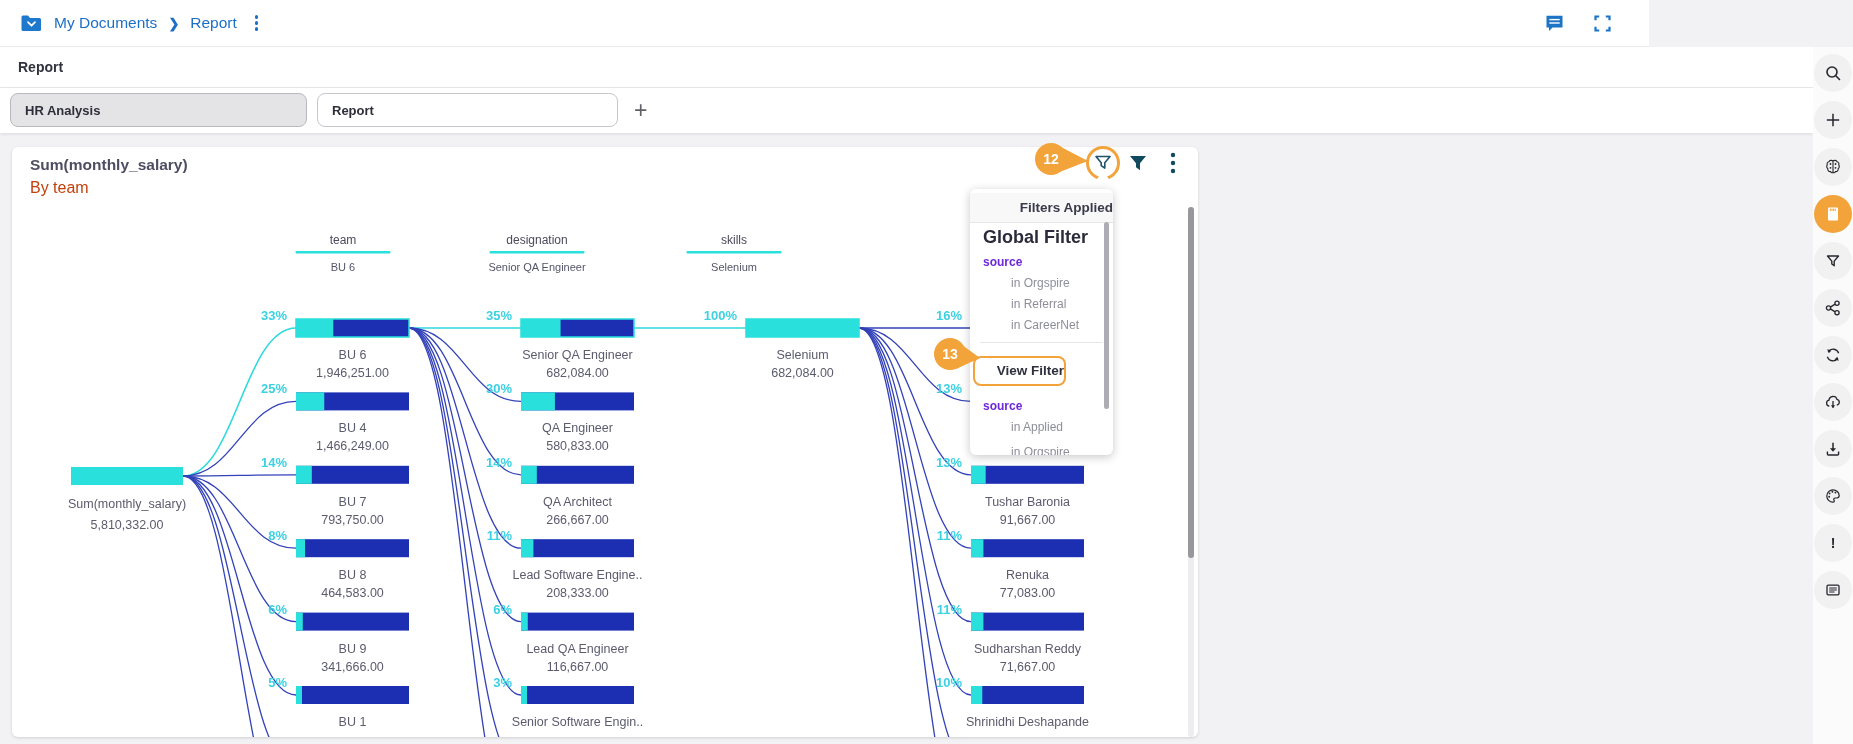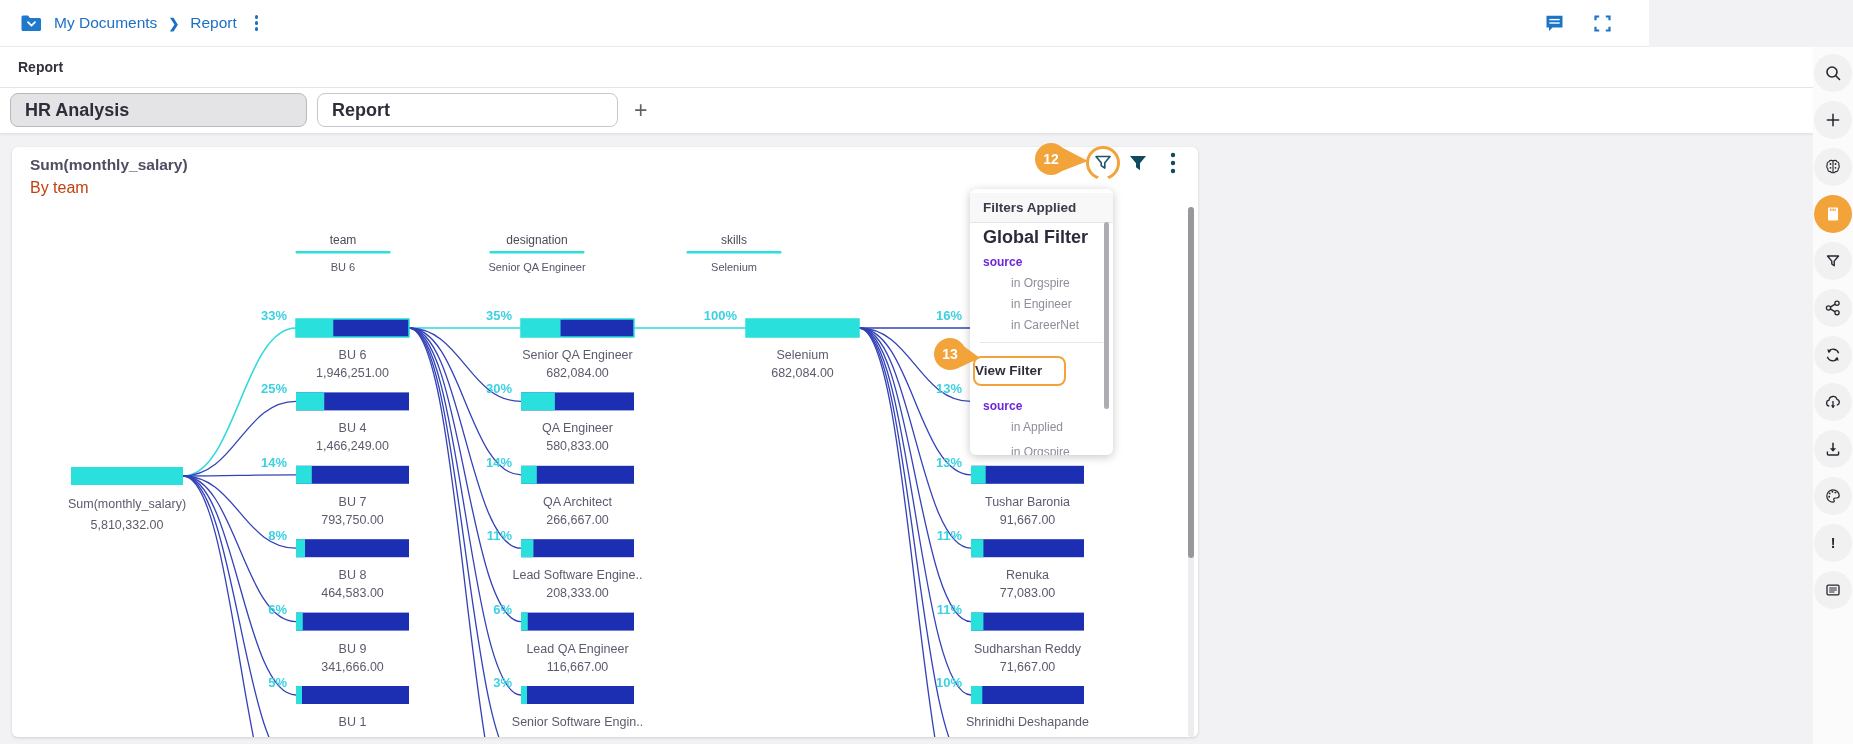--- a/index.html
+++ b/index.html
@@ -11,26 +11,26 @@
   .crumb-link{color:#1B6FC5;font-size:15.5px;font-weight:500;cursor:pointer;}
   .crumb-sep{color:#1B6FC5;font-size:13px;font-weight:700;}
   .kebab-v{display:flex;flex-direction:column;gap:2.5px;margin-left:7px;cursor:pointer;}
   .kebab-v i{width:3.5px;height:3.5px;border-radius:50%;background:#1B6FC5;}
   .topbar-right{margin-left:auto;display:flex;align-items:center;gap:30px;padding-right:20px;}
 
   
   .titlerow{position:absolute;left:0;top:47px;width:1853px;height:41px;background:#fff;border-bottom:1px solid #E9E9EB;display:flex;align-items:center;padding:0 18px;z-index:4;}
   .page-title{font-size:14px;font-weight:700;color:#32323E;}
   .tabrow{position:absolute;left:0;top:88px;width:1813px;height:45px;background:#fff;box-shadow:0 1px 3px rgba(0,0,0,.10);z-index:4;}
-  .tab{position:absolute;top:5px;height:34px;border-radius:8px;font-size:18px;font-weight:700;color:#2E2E3A;display:flex;align-items:center;padding:7px 14px;cursor:pointer;background:#fff;border:1px solid #C6C6CC;}
+  .tab{position:absolute;top:5px;height:34px;border-radius:8px;font-size:13px;font-weight:700;color:#2E2E3A;display:flex;align-items:center;padding:7px 14px;cursor:pointer;background:#fff;border:1px solid #C6C6CC;}
   .tab.active{background:#E4E4E7;border:1px solid #B8B8BF;}
   .tab-add{position:absolute;left:634px;top:7px;font-size:23px;font-weight:400;color:#606068;cursor:pointer;line-height:30px;}
 
   
-  .card{position:absolute;left:12px;top:147px;width:1186px;height:590px;background:#fff;border-radius:6px;box-shadow:0 1px 3px rgba(0,0,0,.14);z-index:2;}
+  .card{position:absolute;left:12px;top:147px;width:1186px;height:590px;background:#fff;border-radius:6px;box-shadow:0 1px 3px rgba(0,0,0,.14);z-index:2;text-align:right;}
   .card-title{position:absolute;left:18px;top:9px;font-size:15.5px;font-weight:600;color:#4E4D62;}
   .card-subtitle{position:absolute;left:18px;top:32px;font-size:16px;color:#c2410c;}
   #tree-svg{position:absolute;left:0;top:0;z-index:1;}
   .card-scroll-track{position:absolute;left:1176px;top:60px;width:6px;height:530px;background:#EDEDEF;border-radius:3px;z-index:2;}
   .card-scroll-thumb{position:absolute;left:0;top:0;width:6px;height:351px;background:#97979C;border-radius:3px;}
 
   
   .fpanel{position:absolute;left:958px;top:42px;width:143px;height:266px;background:#fff;border-radius:6px;box-shadow:0 2px 10px rgba(0,0,0,.22);overflow:hidden;z-index:20;}
   .fpanel-h{position:absolute;left:0;top:4px;width:100%;height:30px;background:#F8F8F9;border-bottom:1px solid #E5E5E8;font-size:13.5px;font-weight:600;color:#3A3A4A;line-height:30px;padding-left:13px;}
   .fp-item{position:absolute;left:13px;white-space:nowrap;}
@@ -261,21 +261,21 @@
     <polygon points="28,8 57,23 26,35" fill="#F2A33A"></polygon>
     <circle cx="20" cy="21" r="16" fill="#F2A33A"></circle>
     <text x="20" y="26" text-anchor="middle" class="badge-txt">12</text>
   </svg>
 
   <div class="fpanel">
     <div class="fpanel-h">Filters Applied</div>
     <div class="fp-item fp-global" style="top:38px;">Global Filter</div>
     <div class="fp-item fp-field" style="top:66px;">source</div>
     <div class="fp-item fp-val" style="top:87px;">in Orgspire</div>
-    <div class="fp-item fp-val" style="top:108px;">in Engineer</div>
+    <div class="fp-item fp-val" style="top:108px;">in Referral</div>
     <div class="fp-item fp-val" style="top:129px;">in CareerNet</div>
     <div class="fp-div" style="top:153px;"></div>
     <div class="view-filter-btn">View Filter</div>
     <div class="fp-item fp-field" style="top:210px;">source</div>
     <div class="fp-item fp-val" style="top:231px;">in Applied</div>
     <div class="fp-item fp-val" style="top:256px;">in Orgspire</div>
     <div class="fp-scroll"></div>
   </div>
 
   <svg class="overlay" style="left:918px;top:186px;" width="56" height="42" viewBox="0 0 56 42">

